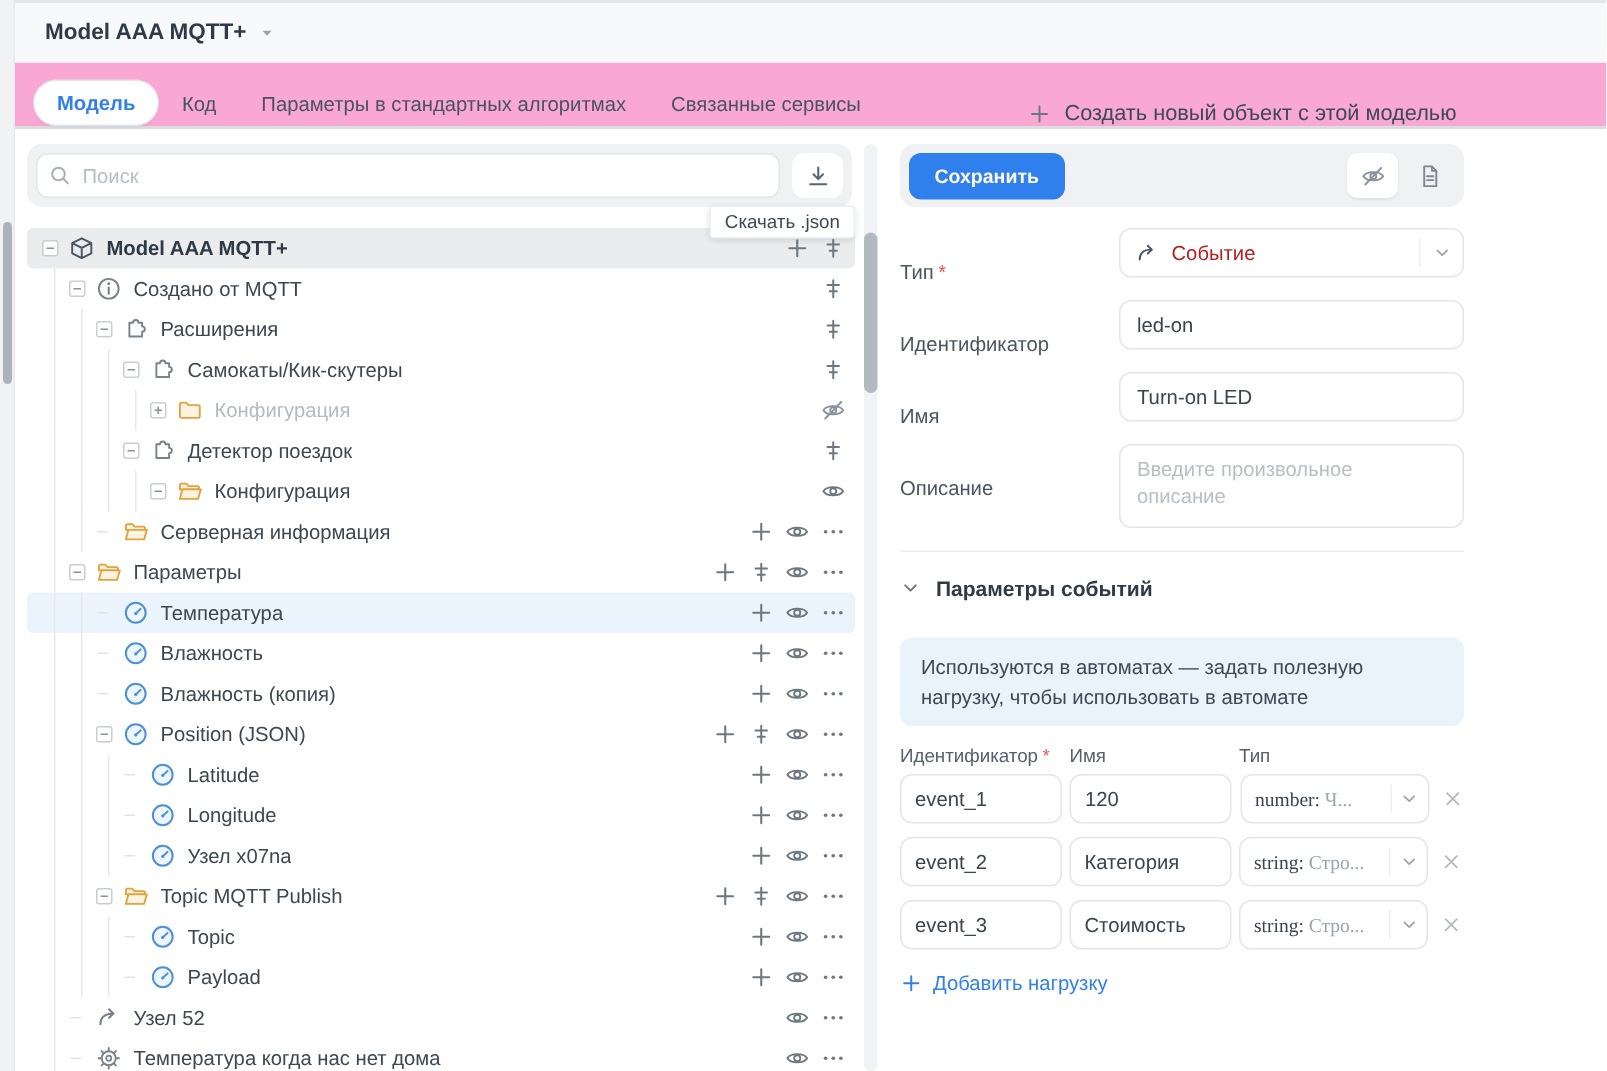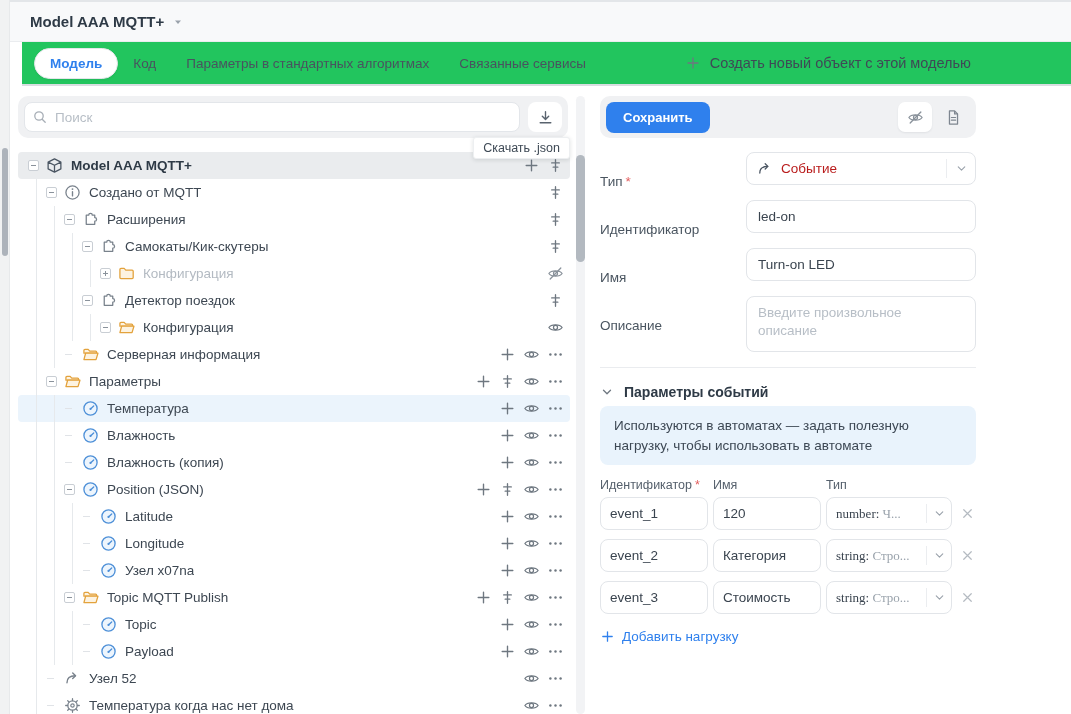--- a/index.html
+++ b/index.html
@@ -13,23 +13,23 @@
     background:#F1F2F3; border-right:1px solid #E7E9EB; }
   .left-thumb { position:absolute; left:2px; top:148px; width:6px; height:108px;
     background:#ADB3BB; border-radius:3px; }
   
   .header { position:absolute; left:10px; right:0; top:0; height:42px;
     background:#F8F9FA; border-top:2px solid #E3E6E9; border-bottom:1px solid #EAECEF;
     display:flex; align-items:center; padding-left:20px; }
   .title { font-size:15px; font-weight:bold; color:#2E3A46; }
   .title-caret { margin-left:8px; width:12px; height:12px; display:inline-flex; }
   
-  .tabbar { position:absolute; left:22px; right:0; top:42px; height:44px;
-    background:#22c55e; border-bottom:2px solid #D9DDE1;
-    display:flex; align-items:center; padding-left:12px; }
+  .tabbar { position:absolute; left:10px; right:0; top:42px; height:44px;
+    background:#f9a8d4; border-bottom:2px solid #D9DDE1;
+    display:flex; align-items:flex-end; padding-left:12px; }
   .tab { font-size:13.5px; color:#49535F; padding:7px 15px; white-space:nowrap; cursor:pointer; }
   .tab.active { background:#fff; color:#2F80ED; font-weight:bold; border:1px solid #E4E7EA;
     border-radius:16px; box-shadow:0 1px 2px rgba(40,50,60,.07); }
   .tab-action { margin-left:auto; margin-right:100px; display:flex; align-items:center; gap:9px;
     font-size:14.5px; color:#3F4956; cursor:pointer; white-space:nowrap; }
   .tab-action .plus16 { width:16px; height:16px; display:inline-flex; }
   
   .search-wrap { position:absolute; left:18px; top:96px; width:550px; height:42px;
     background:#F0F1F3; border-radius:10px; display:flex; align-items:center; padding:6px; gap:8px; }
   .search-box { position:relative; flex:1; height:30px; }
@@ -102,26 +102,26 @@
     display:flex; align-items:center; background:#fff; cursor:pointer; overflow:hidden; }
   .sel-ico { width:16px; height:16px; margin:0 8px 0 10px; display:inline-flex; flex:0 0 16px; }
   .sel-text { flex:1; font-size:13.5px; color:#b91c1c; white-space:nowrap; overflow:hidden; }
   .sel-divider { width:1px; align-self:stretch; margin:6px 0; background:#EBEDF0; }
   .sel-chev { width:28px; flex:0 0 28px; display:flex; align-items:center; justify-content:center; }
   .sel-chev svg { width:13px; height:13px; }
   .hr { border-top:1px solid #EAECEF; margin-top:15px; }
   .sect-head { display:flex; align-items:center; gap:10px; margin-top:16px; cursor:pointer; }
   .sect-chev { width:14px; height:14px; display:inline-flex; }
   .sect-title { font-size:14px; font-weight:bold; color:#2E3A46; }
-  .hint { margin-top:6px; background:#E9F3FC; border-radius:8px; padding:10px 14px;
+  .hint { margin-top:25px; background:#E9F3FC; border-radius:8px; padding:10px 14px;
     font-size:13.5px; color:#3D4854; line-height:1.45; }
   .cols { display:flex; margin-top:13px; font-size:12.5px; color:#55606C; }
   .cols .c1 { width:113px; } .cols .c2 { width:113px; } .cols .c3 { flex:1; }
   .prow { display:flex; align-items:center; margin-top:9px; }
-  .prow.first { margin-top:5px; }
+  .prow.first { margin-top:5px;justify-content:space-between; }
   .p-in { width:108px; height:33px; border:1px solid #E2E5E9; border-radius:8px; background:#fff;
     padding:0 9px; font-size:13.5px; color:#3A444F; outline:none;
     font-family:"Liberation Sans", sans-serif; }
   .p-name { margin-left:5px; }
   .p-sel { margin-left:5px; width:126px; height:33px; border:1px solid #E2E5E9; border-radius:8px;
     background:#fff; display:flex; align-items:center; cursor:pointer; overflow:hidden;font-family:Liberation Serif, serif; }
   .p-sel-text { flex:1; padding-left:9px; font-size:13px; white-space:nowrap; overflow:hidden; }
   .p-sel-main { color:#3A444F; } .p-sel-hint { color:#9AA3AC; }
   .p-sel .sel-chev { width:24px; flex:0 0 24px; }
   .p-x { margin-left:8px; width:15px; height:15px; display:inline-flex; cursor:pointer; }

